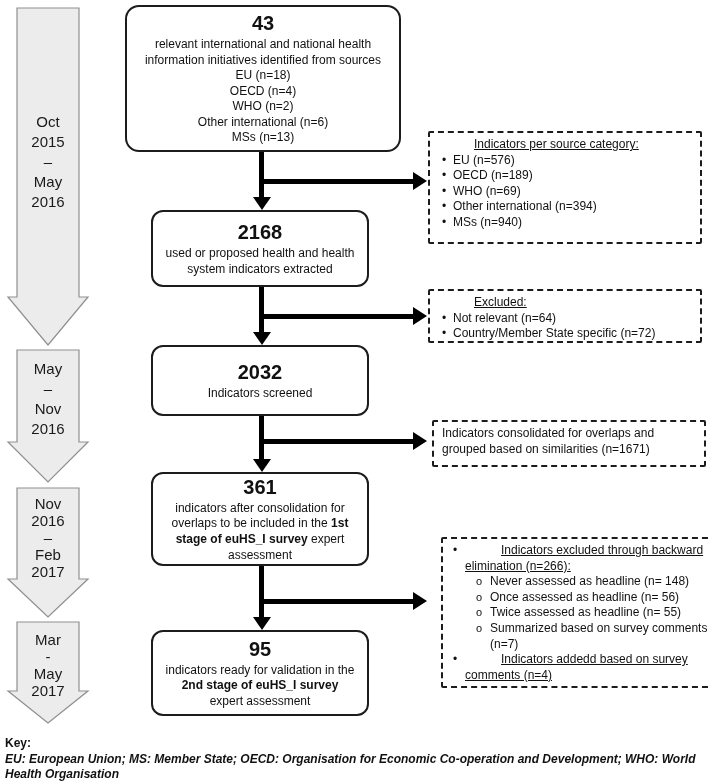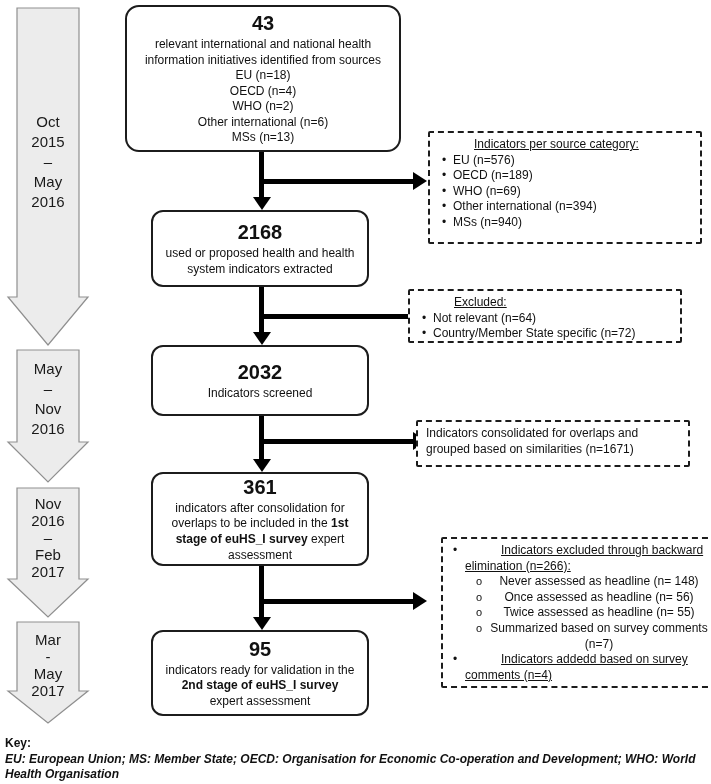--- a/index.html
+++ b/index.html
@@ -35,21 +35,21 @@
 
   
   .dashed-box { position:absolute; border:2px dashed #1c1c1c; border-radius:2px; background:#fff;
                 font-size:12px; line-height:1.3; padding:4px 8px; }
   .u { text-decoration:underline;margin-left:36px; }
   .blist { list-style:none; margin-left:2px; }
   .blist li { position:relative; padding-left:13px; }
   .blist li::before { content:"•"; position:absolute; left:2px; }
   .d4-item { position:relative; padding-left:14px; }
   .d4-item::before { content:"•"; position:absolute; left:2px; }
-  .d4-sub { position:relative; padding-left:15px; margin-left:24px;text-align:center; }
+  .d4-sub { position:relative; padding-left:15px; margin-left:24px; }
   .d4-sub::before { content:"o"; position:absolute; left:1px; top:0px; font-size:11px; }
 
   
   .key { position:absolute; font-size:12px; line-height:1.3; }
   .key-title { font-weight:bold; }
   .key-text { font-style:italic; font-weight:bold; width:698px; }
 </style>
 </head>
 <body>
 
@@ -165,29 +165,29 @@
     <div class="u">Indicators per source category:</div>
     <ul class="blist">
       <li>EU (n=576)</li>
       <li>OECD (n=189)</li>
       <li>WHO (n=69)</li>
       <li>Other international (n=394)</li>
       <li>MSs (n=940)</li>
     </ul>
   </div>
 
-  <div class="dashed-box" style="left:408px; top:289px; width:274px; height:54px;">
+  <div class="dashed-box" style="left:428px; top:289px; width:274px; height:54px;">
     <div class="u">Excluded:</div>
     <ul class="blist">
       <li>Not relevant (n=64)</li>
       <li>Country/Member State specific (n=72)</li>
     </ul>
   </div>
 
-  <div class="dashed-box" style="left:416px; top:420px; width:274px; height:47px;">
+  <div class="dashed-box" style="left:432px; top:420px; width:274px; height:47px;">
     <div>Indicators consolidated for overlaps and grouped based on similarities (n=1671)</div>
   </div>
 
   <div class="dashed-box" style="left:441px; top:537px; width:277px; height:151px;">
     <div class="d4-item"><span class="u">Indicators excluded through backward elimination (n=266):</span></div>
     <div class="d4-sub">Never assessed as headline (n= 148)</div>
     <div class="d4-sub">Once assessed as headline (n= 56)</div>
     <div class="d4-sub">Twice assessed as headline (n= 55)</div>
     <div class="d4-sub">Summarized based on survey comments (n=7)</div>
     <div class="d4-item"><span class="u">Indicators addedd based on survey comments (n=4)</span></div>

